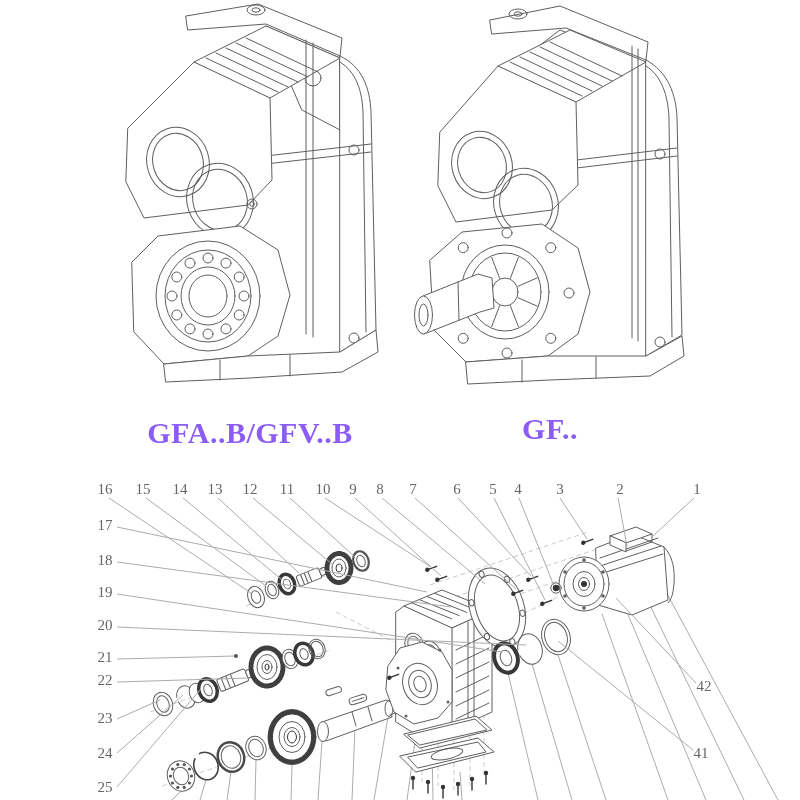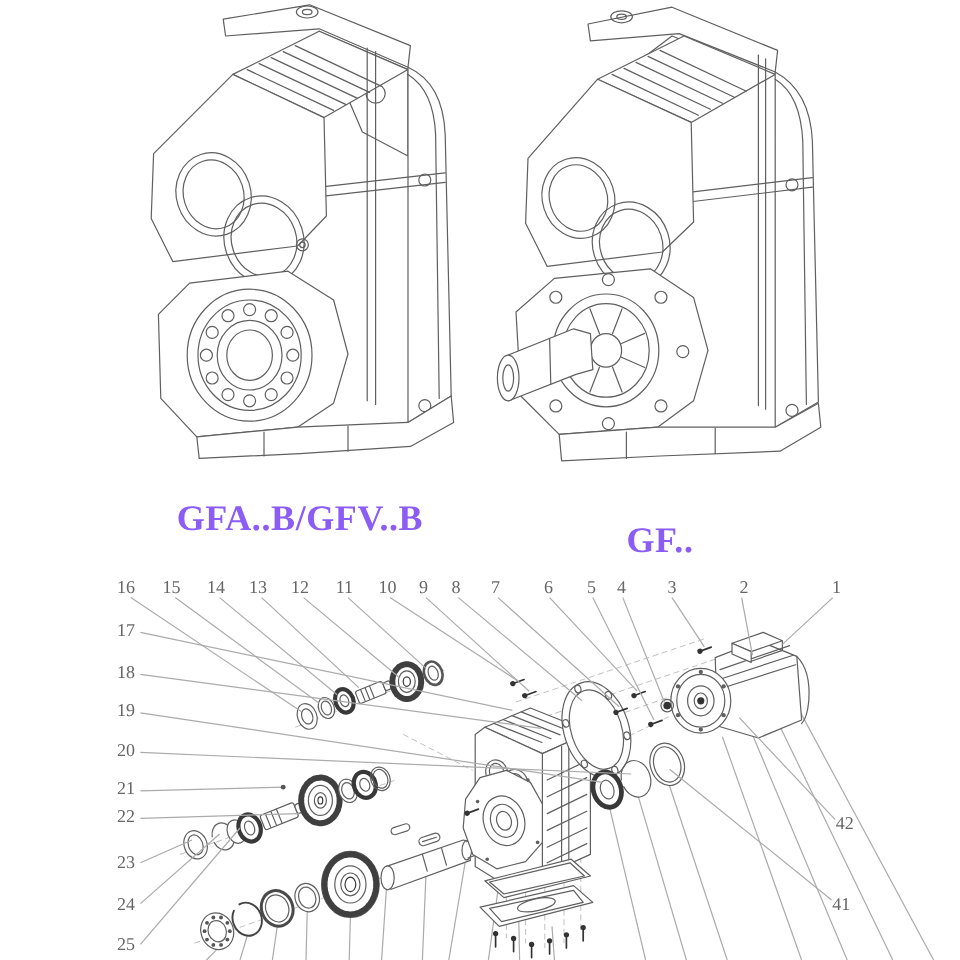--- a/index.html
+++ b/index.html
@@ -141,21 +141,21 @@
       <ellipse class="solid" cx="13.5" cy="315" rx="9" ry="19"></ellipse>
       <ellipse cx="13.5" cy="315" rx="4.5" ry="11"></ellipse>
       <line x1="48" y1="282" x2="49" y2="320"></line>
       <path class="solid" d="M56,362 L138,356 L236,356 L272,336 L274,356 L240,376 L140,380 L58,384 Z"></path>
       <line x1="112" y1="360" x2="112" y2="382"></line>
       <line x1="186" y1="357" x2="186" y2="378"></line>
     </g>
   </svg>
 
   <div class="model-label" style="left:90px;top:416px;width:320px">GFA..B/GFV..B</div>
-  <div class="model-label" style="left:450px;top:434px;width:200px">GF..</div>
+  <div class="model-label" style="left:450px;top:412px;width:200px">GF..</div>
 
   <svg id="exploded-svg" style="left:80px;top:470px;width:720px;height:330px" viewBox="80 470 720 330">
 
     <g class="dash">
       <line x1="246" y1="606" x2="372" y2="558"></line>
       <line x1="150" y1="712" x2="330" y2="650"></line>
       <line x1="162" y1="786" x2="408" y2="700"></line>
       <line x1="336" y1="612" x2="394" y2="642"></line>
       <line x1="452" y1="648" x2="560" y2="596"></line>
       <line x1="430" y1="585" x2="588" y2="532"></line>

